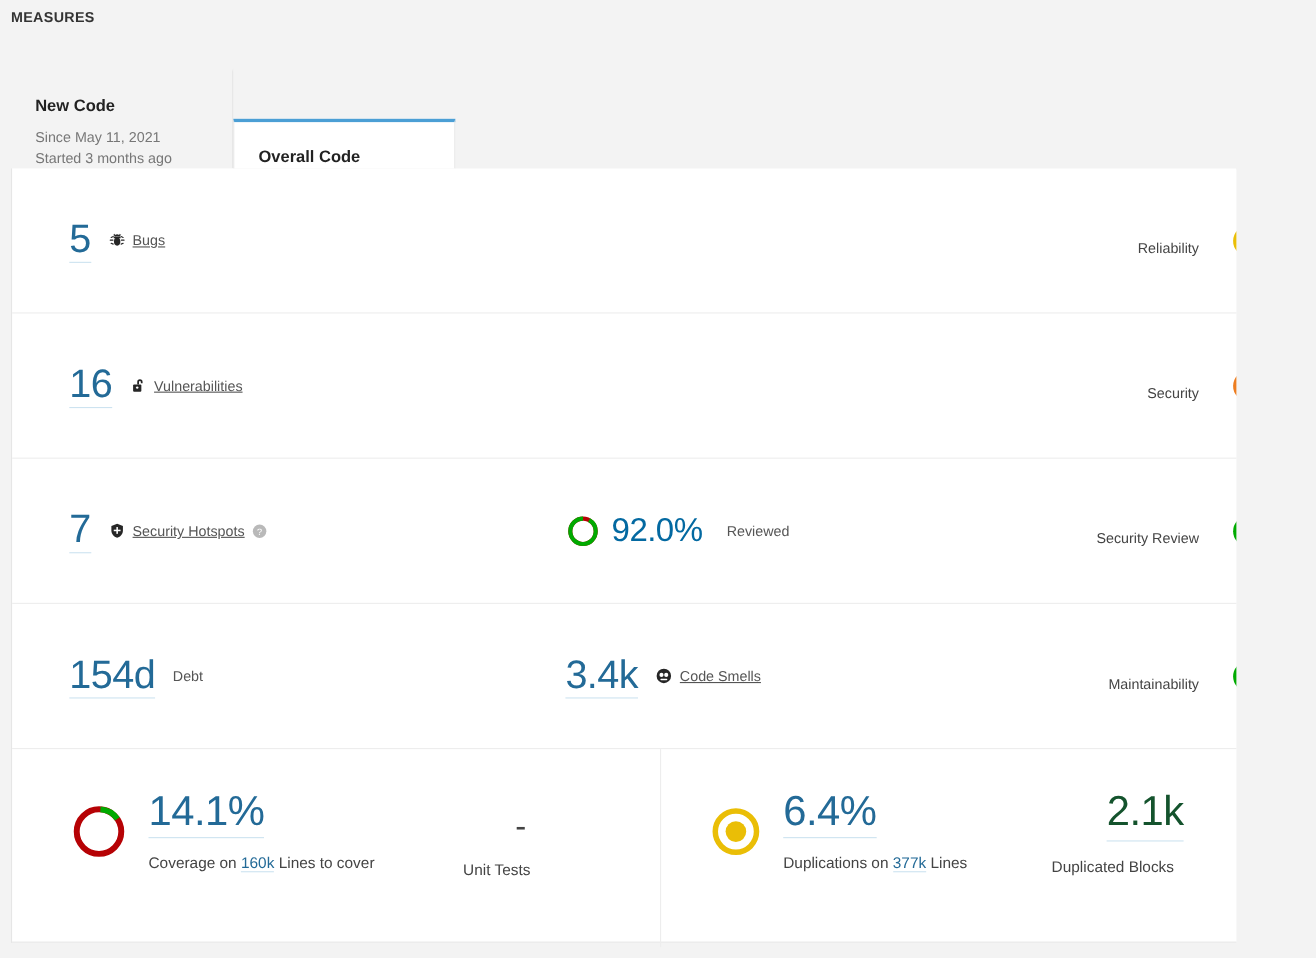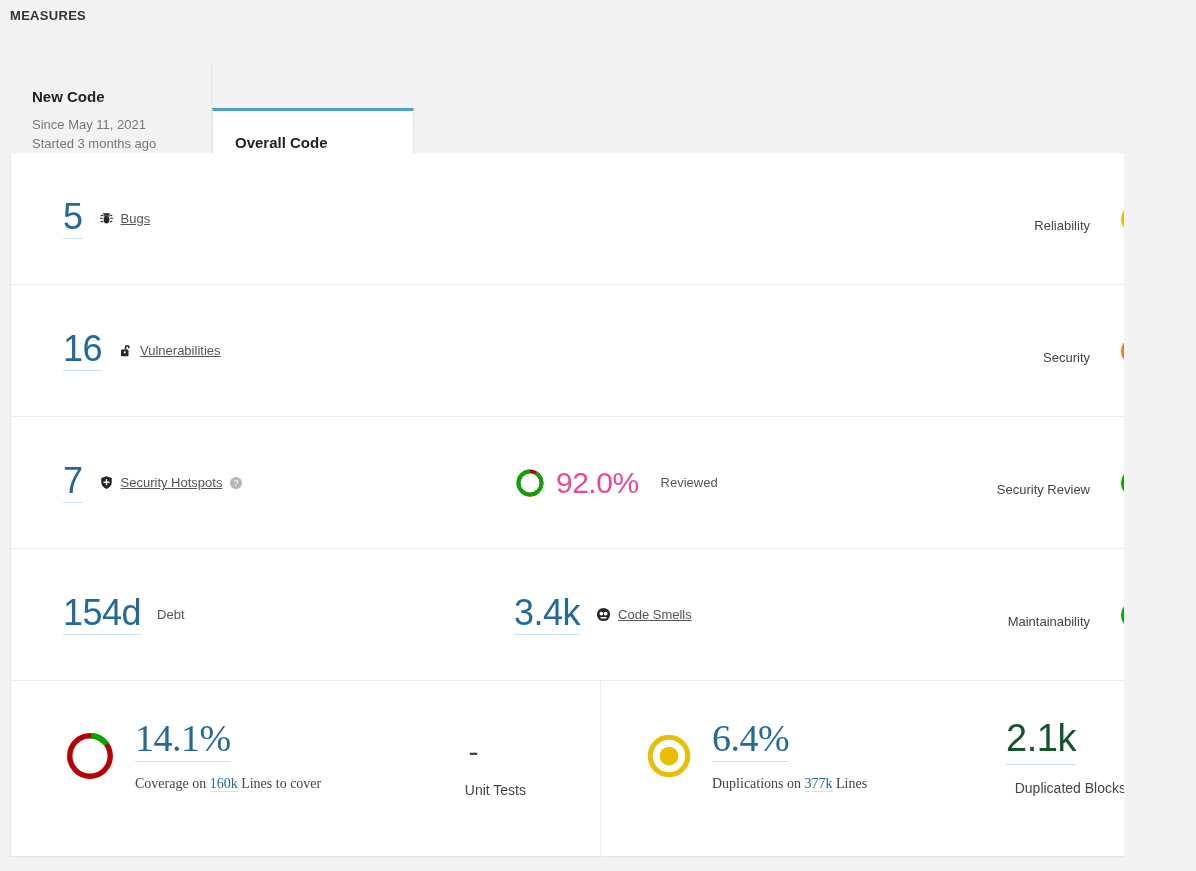--- a/index.html
+++ b/index.html
@@ -144,21 +144,21 @@
     display: flex;
     align-items: center;
     justify-content: center;
     font-weight: normal;
     cursor: pointer;
   }
 
   
   .big-plain {
     font-size: 30px;
-    color: #ec4899;
+    color: #0369a1;
     line-height: 1;
     letter-spacing: -0.5px;
   }
 
   
   .split-row {
     display: flex;
     height: 180px;
   }
   .split-half {
@@ -167,21 +167,21 @@
   }
   .split-half.right {
     flex: 1 1 auto;
     border-left: 1px solid #ededed;
   }
   .cover-block {
     position: absolute;
     display: flex;
     align-items: center;
   }
-  .cover-text { margin-left: 18px; font-family: Liberation Serif, serif; }
+  .cover-text { margin-left: 18px; }
   .pct-link {
     font-size: 38px;
     color: #236a97;
     line-height: 1;
     text-decoration: none;
     border-bottom: 1px solid #cde3f0;
     padding-bottom: 4px;
     display: inline-block;
     cursor: pointer;
     letter-spacing: -0.5px;
@@ -195,21 +195,21 @@
   .inline-link {
     color: #236a97;
     text-decoration: none;
     border-bottom: 1px solid #cde3f0;
     cursor: pointer;
   }
   .stack-block {
     position: absolute;
     text-align: center;
   }
-  .stack-block .sub-line { margin-top: 15px; text-align: right; }
+  .stack-block .sub-line { margin-top: 15px; text-align: left; }
   .dash-value {
     font-size: 30px;
     color: #444;
     line-height: 1;
     display: inline-block;
   }
   .num-link-sm {
     font-size: 38px;
     color: #14532d;
     text-decoration: none;

